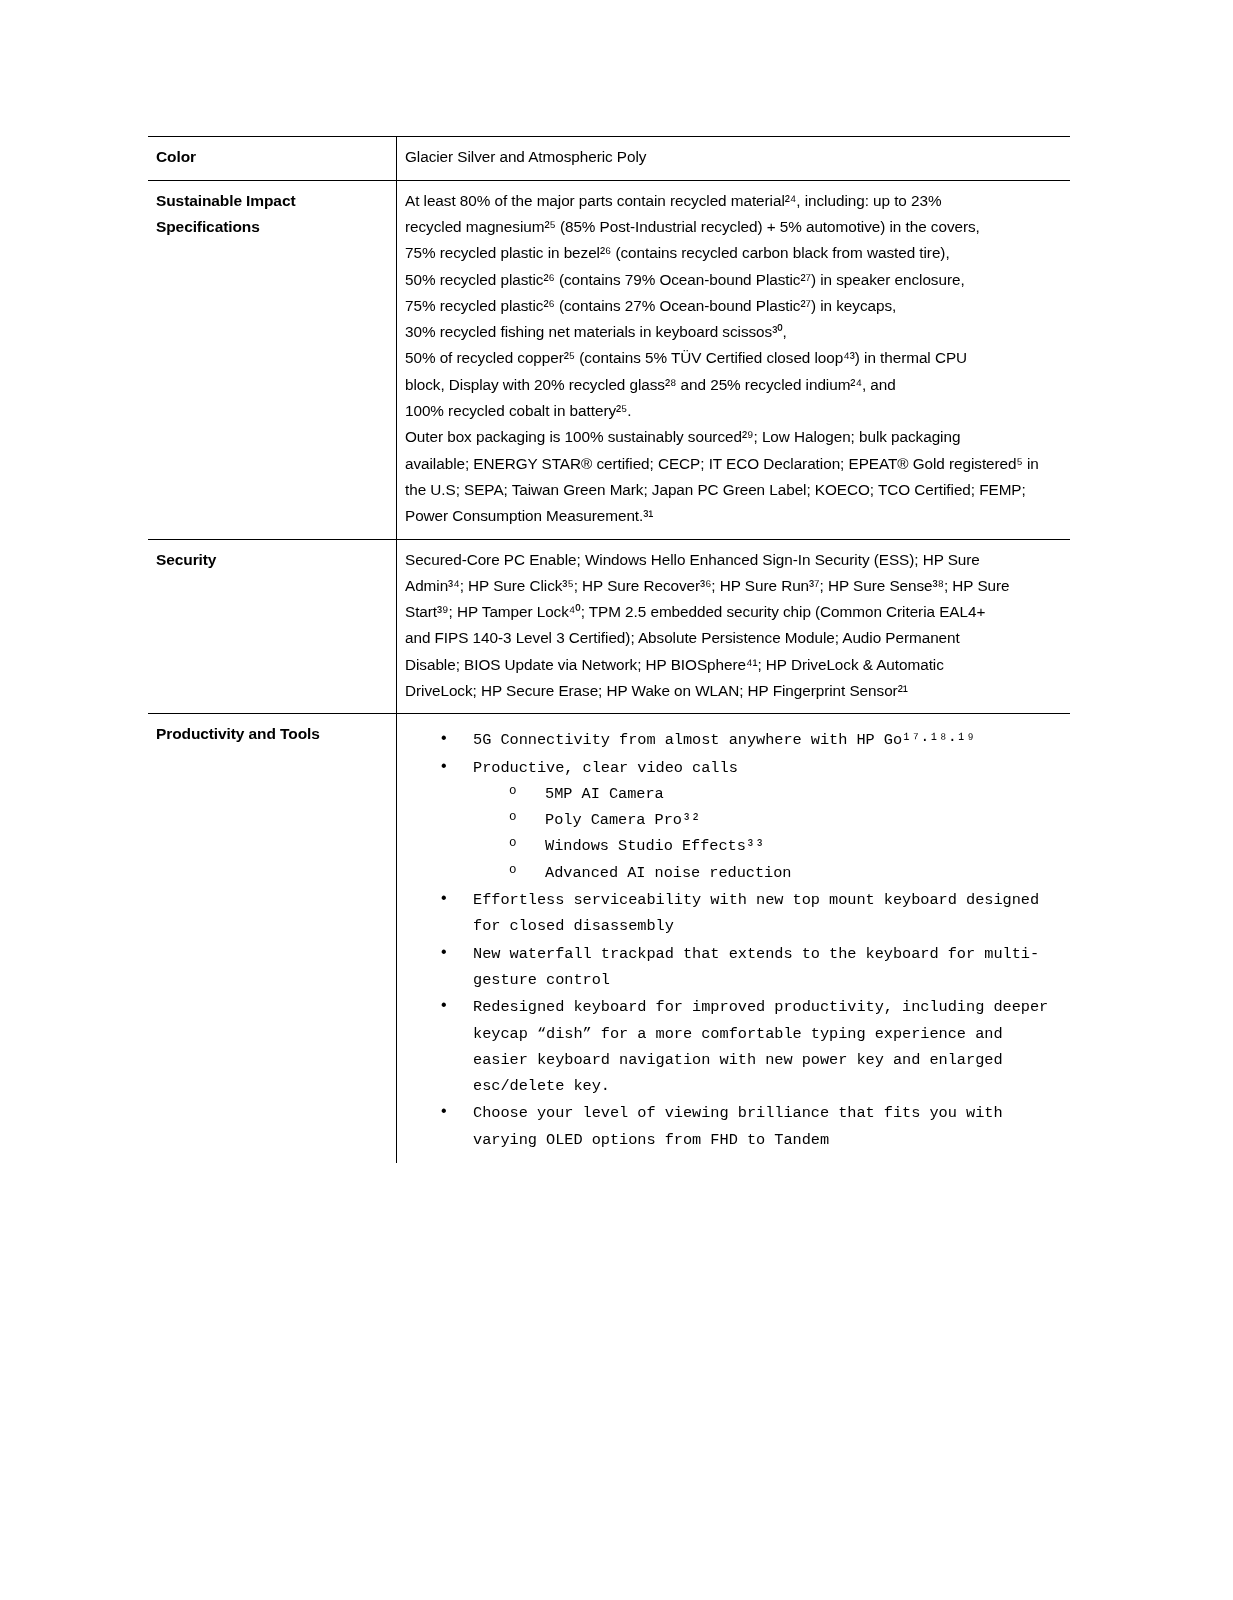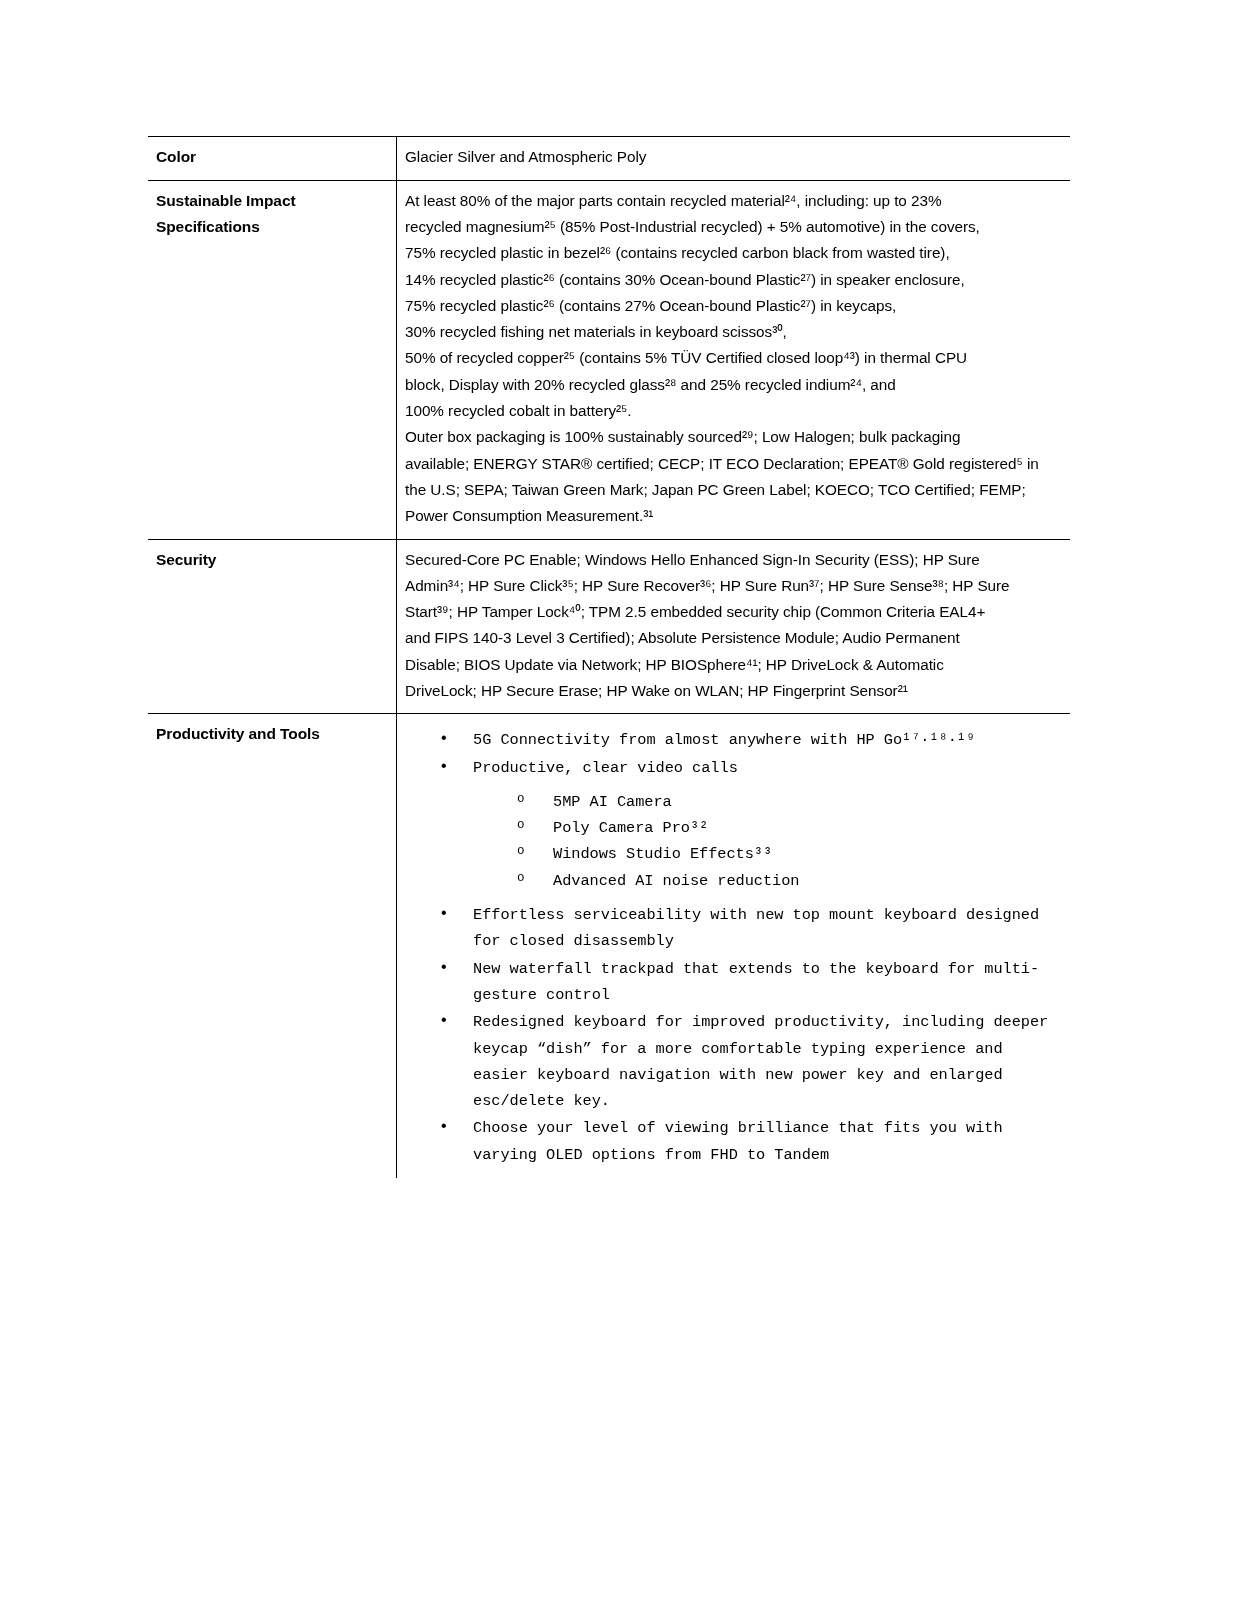--- a/index.html
+++ b/index.html
@@ -65,21 +65,21 @@
     line-height: 1.72;
   }
   ul.bullets > li::before {
     content: "\2022";
     position: absolute;
     left: 0;
     top: -1px;
     font-size: 16px;
   }
   ul.subbullets {
-    margin: 8px;
+    margin: 0;
     padding-left: 36px;
     list-style: none;
   }
   ul.subbullets > li {
     position: relative;
     padding-left: 36px;
     font-size: 15.3px;
     line-height: 1.72;
   }
   ul.subbullets > li::before {
@@ -104,21 +104,21 @@
 
       <tr class="row-sustain">
         <td class="label">
           <span class="line">Sustainable Impact</span>
           <span class="line">Specifications</span>
         </td>
         <td class="value">
           <span class="line">At least 80% of the major parts contain recycled material²⁴, including: up to 23%</span>
           <span class="line">recycled magnesium²⁵ (85% Post-Industrial recycled) + 5% automotive) in the covers,</span>
           <span class="line">75% recycled plastic in bezel²⁶ (contains recycled carbon black from wasted tire),</span>
-          <span class="line">14% recycled plastic²⁶ (contains 30% Ocean-bound Plastic²⁷) in speaker enclosure,</span>
+          <span class="line">50% recycled plastic²⁶ (contains 79% Ocean-bound Plastic²⁷) in speaker enclosure,</span>
           <span class="line">75% recycled plastic²⁶ (contains 27% Ocean-bound Plastic²⁷) in keycaps,</span>
           <span class="line">30% recycled fishing net materials in keyboard scissos³⁰,</span>
           <span class="line">50% of recycled copper²⁵ (contains 5% TÜV Certified closed loop⁴³) in thermal CPU</span>
           <span class="line">block, Display with 20% recycled glass²⁸ and 25% recycled indium²⁴, and</span>
           <span class="line">100% recycled cobalt in battery²⁵.</span>
           <span class="line">Outer box packaging is 100% sustainably sourced²⁹; Low Halogen; bulk packaging</span>
           <span class="line">available; ENERGY STAR® certified; CECP; IT ECO Declaration; EPEAT® Gold registered⁵ in</span>
           <span class="line">the U.S; SEPA; Taiwan Green Mark; Japan PC Green Label; KOECO; TCO Certified; FEMP;</span>
           <span class="line">Power Consumption Measurement.³¹</span>
         </td>

